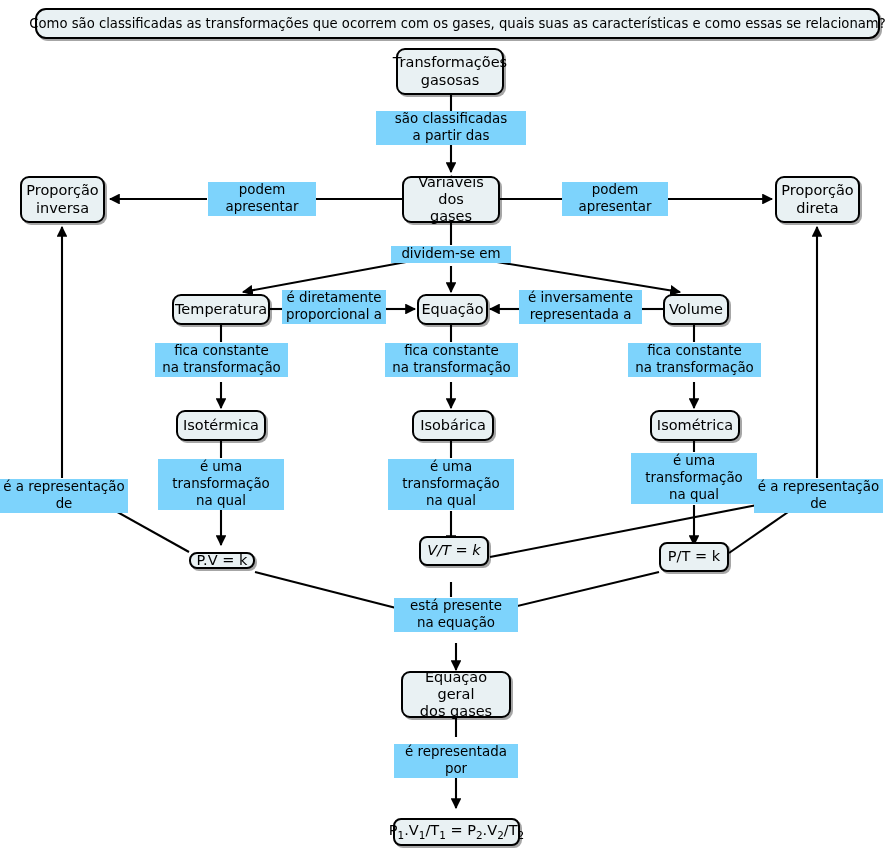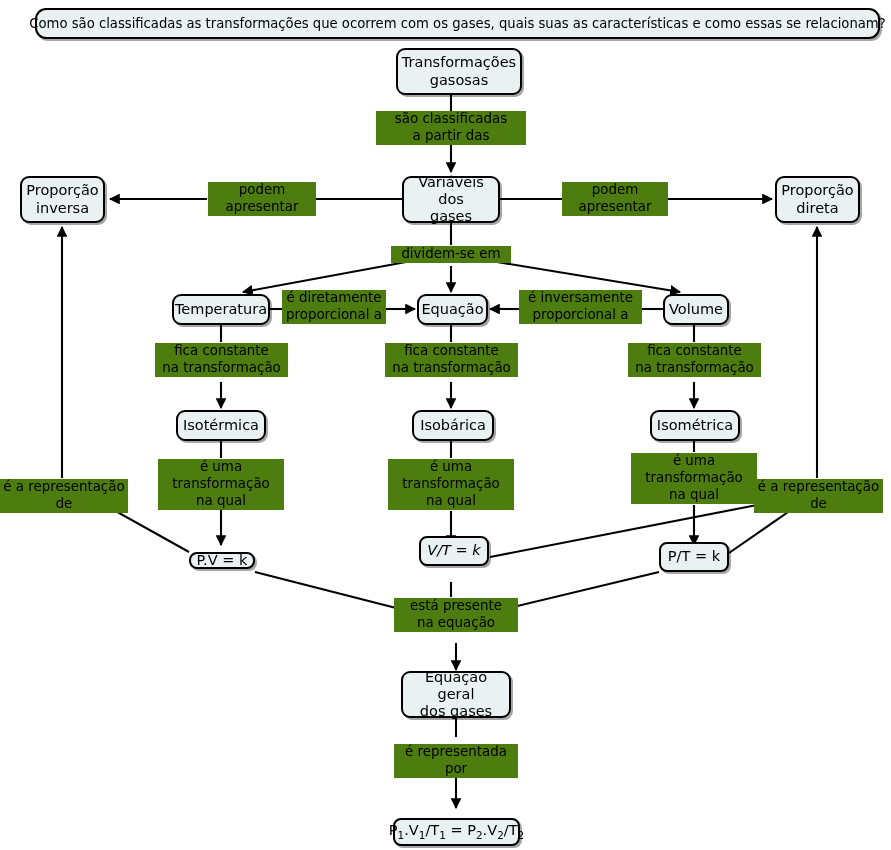--- a/index.html
+++ b/index.html
@@ -61,21 +61,21 @@
   }
   .linklabel {
     position: absolute;
     text-align: center;
     font-size: 13.4px;
     color: #000000;
     line-height: 1.26;
     font-family: "DejaVu Sans", sans-serif;
     z-index: 4;
     white-space: pre-line;
-    background: #4d7c0f;
+    background: #7dd3fc;
   }
   .sub { font-size: 0.72em; vertical-align: sub; }
 </style>
 </head>
 <body>
 
 <div id="canvas">
 
   <svg id="edges" viewBox="0 0 891 850">
     <defs>
@@ -139,21 +139,21 @@
 
       <line x1="456" y1="717" x2="456" y2="737"></line>
       <line x1="456" y1="778" x2="456" y2="808" marker-end="url(#arrow)"></line>
     </g>
   </svg>
 
   <div class="node node-question" style="left:35px; top:8px; width:845px; height:31px;">
     <span>Como são classificadas as transformações que ocorrem com os gases, quais suas as características e como essas se relacionam?</span>
   </div>
 
-  <div class="node node-concept" style="left:396px; top:48px; width:126px; height:47px; white-space:pre-line;">Transformações
+  <div class="node node-concept" style="left:396px; top:48px; width:108px; height:47px; white-space:pre-line;">Transformações
 gasosas</div>
 
   <div class="node node-concept" style="left:402px; top:176px; width:98px; height:47px; white-space:pre-line;">Variáveis dos
 gases</div>
 
   <div class="node node-concept" style="left:20px; top:176px; width:85px; height:47px; white-space:pre-line;">Proporção
 inversa</div>
 
   <div class="node node-concept" style="left:775px; top:176px; width:85px; height:47px; white-space:pre-line;">Proporção
 direta</div>
@@ -191,21 +191,21 @@
 
   <div class="linklabel" style="left:562px; top:182px; width:106px;">podem
 apresentar</div>
 
   <div class="linklabel" style="left:391px; top:246px; width:120px;">dividem-se em</div>
 
   <div class="linklabel" style="left:282px; top:290px; width:104px;">é diretamente
 proporcional a</div>
 
   <div class="linklabel" style="left:519px; top:290px; width:123px;">é inversamente
-proporcional a</div>
+representada a</div>
 
   <div class="linklabel" style="left:155px; top:343px; width:133px;">fica constante
 na transformação</div>
 
   <div class="linklabel" style="left:385px; top:343px; width:133px;">fica constante
 na transformação</div>
 
   <div class="linklabel" style="left:628px; top:343px; width:133px;">fica constante
 na transformação</div>
 

